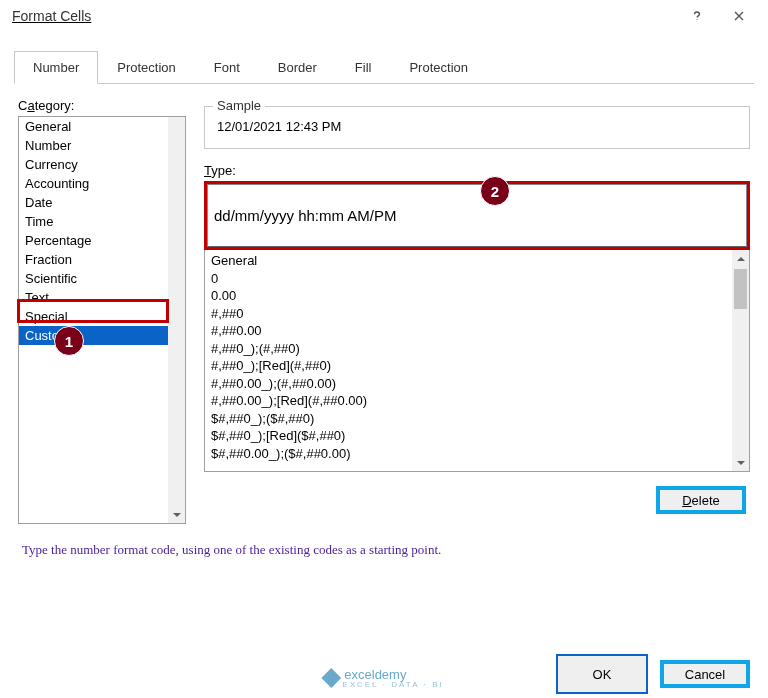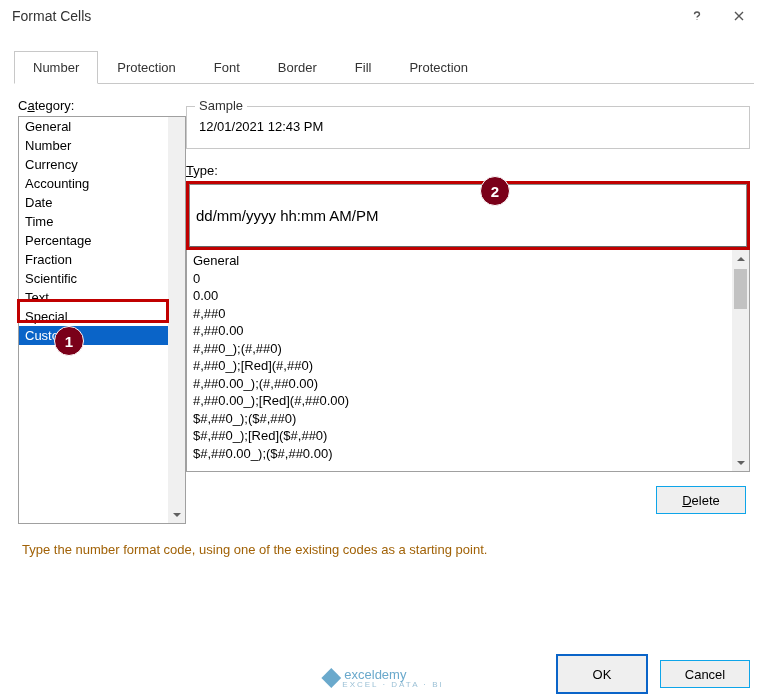--- a/index.html
+++ b/index.html
@@ -1,29 +1,29 @@
 <!DOCTYPE html>
 <html><head>
 <meta charset="utf-8">
 <style>
 * { box-sizing: border-box; margin: 0; padding: 0; font-family: "Segoe UI", Tahoma, sans-serif; font-size: 13px; }
 body { background: #fff; width: 768px; height: 698px; position: relative; color: #000; }
 
-.titlebar { display:flex; align-items:center; height:32px; padding:0 8px 0 12px; border-bottom:1px solid #fff; }
+.titlebar { display:flex; align-items:center; height:32px; padding:0 8px 0 12px; border-bottom:1px solid #fff;text-decoration:underline; }
 .titlebar .title { flex:1; font-size:14px; color:#333; }
 .titlebar .btn { width:42px; height:28px; display:flex; align-items:center; justify-content:center; color:#444; }
 .ticon { width:10px; height:10px; stroke:#555; stroke-width:1.4; fill:none; }
 
 .content { position:absolute; top:32px; left:0; right:0; bottom:48px; padding:18px 14px 0 14px; }
 
 .tabs { display:flex; border-bottom:1px solid #c8c8c8; position:relative; }
 .tab { padding:8px 18px; color:#333; border:1px solid transparent; position:relative; top:1px; }
 .tab.active { border:1px solid #c8c8c8; border-bottom:1px solid #fff; background:#fff; }
 
-.body { display:flex; padding:14px 4px 0 4px; gap:0; height:440px;justify-content:space-between; }
+.body { display:flex; padding:14px 4px 0 4px; gap:18px; height:440px;justify-content:space-between; }
 
 .cat-col { width:168px; display:flex; flex-direction:column; }
 .lbl { margin-bottom:3px; }
 .u { text-decoration: underline; }
 .catlist { flex:1; border:1px solid #a0a0a0; background:#fff; position:relative; overflow:hidden; }
 .catlist-inner { padding:0; }
 .cat-item { padding:1px 6px; line-height:17px; white-space:nowrap; }
 .cat-item.sel { background:#0a64c8; color:#fff; }
 .cat-sb { position:absolute; right:0; top:0; bottom:0; width:17px; background:#f0f0f0; display:flex; flex-direction:column; justify-content:flex-end; align-items:center; }
 .cat-sb .arr { height:17px; display:flex; align-items:center; justify-content:center; }
@@ -40,22 +40,22 @@
 
 .type-list-wrap { position:relative; border:1px solid #a0a0a0; border-top:none; height:222px; }
 .type-list { position:absolute; inset:0 17px 0 0; overflow:hidden; padding:2px 6px; }
 .type-item { line-height:17.5px; white-space:nowrap; }
 .type-sb { position:absolute; right:0; top:0; bottom:0; width:17px; background:#f0f0f0; display:flex; flex-direction:column; }
 .type-sb .track { flex:1; position:relative; }
 .type-sb .thumb { position:absolute; left:2px; right:2px; top:2px; height:40px; background:#c2c2c2; }
 .type-sb .arr { height:17px; display:flex; align-items:center; justify-content:center; }
 
 .delete-row { display:flex; justify-content:flex-end; padding:14px 4px 0 0; }
-.btn-std { min-width:90px; height:28px; border:1px solid #0ea5e9; background:#efefef; padding:0 14px; display:flex; align-items:center; justify-content:center; }
-.hint { padding:18px 8px 0 8px; color:#a16207; }
+.btn-std { min-width:90px; height:28px; border:4px solid #0ea5e9; background:#efefef; padding:0 14px; display:flex; align-items:center; justify-content:center; }
+.hint { padding:18px 8px 0 8px; color:#4c1d95;font-family:Liberation Serif, serif; }
 
 .footer { position:absolute; left:0; right:0; bottom:0; height:48px; display:flex; align-items:center; justify-content:flex-end; padding:0 18px; gap:12px; }
 .btn-primary { min-width:92px; height:40px; border:2px solid #0a64c8; background:#efefef; display:flex; align-items:center; justify-content:center; }
 .logo { position:absolute; left:50%; transform:translateX(-50%); display:flex; align-items:center; gap:6px; color:#6aa9cc; font-size:14px;margin-top:8px; }
 .logo .sq { width:14px; height:14px; background:#6aa9cc; display:inline-block; transform:rotate(45deg); }
 .logo .sub { font-size:8px; letter-spacing:2px; color:#9cc1d6; margin-left:-2px; }
 
 .callout { position:absolute; width:30px; height:30px; border-radius:50%; background:#7a0019; color:#fff; display:flex; align-items:center; justify-content:center; font-weight:600; font-size:15px; border:1px solid #fff; }
 .cat-highlight { position:absolute; border:3px solid #c00000; pointer-events:none; }
 </style>

